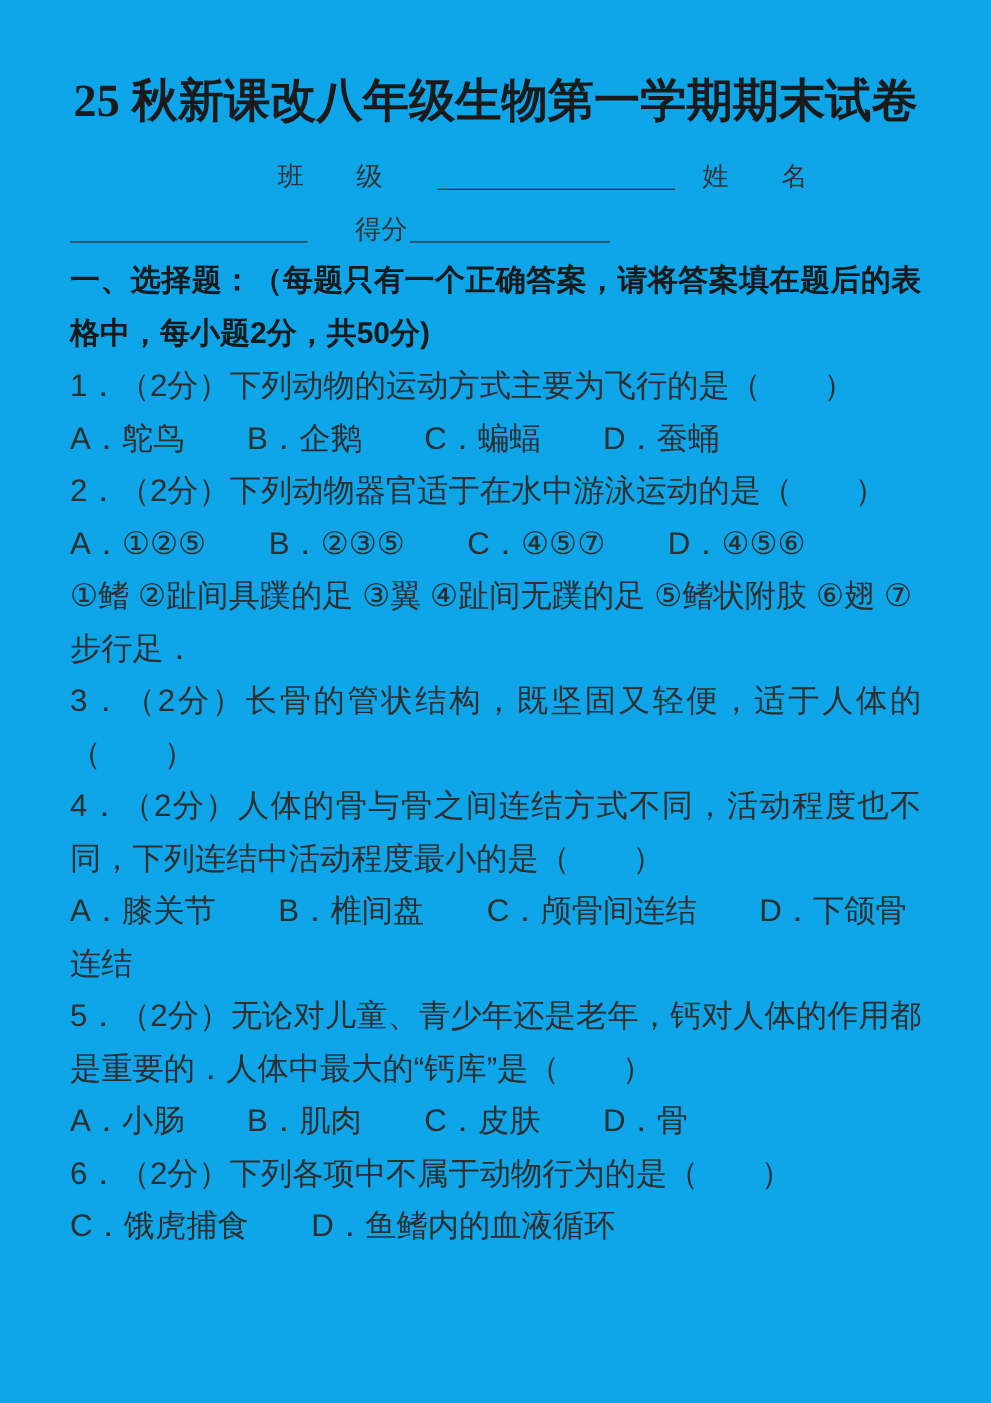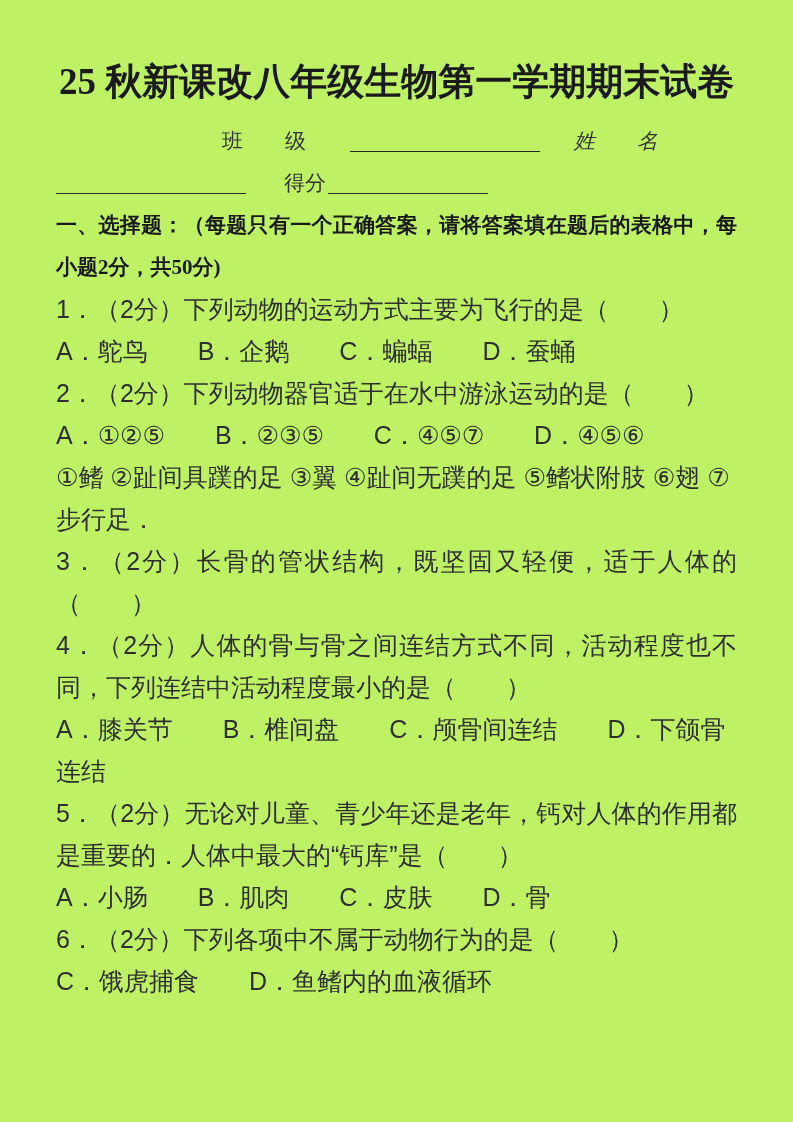--- a/index.html
+++ b/index.html
@@ -5,21 +5,21 @@
   * { margin: 0; padding: 0; box-sizing: border-box; }
   html, body { background: #ffffff; }
   body {
     width: 793px; height: 1122px;
     font-family: "Liberation Sans", "DejaVu Sans", sans-serif;
     color: #2e2e2e;
     overflow: hidden;
   }
   .page {
     width: 793px; height: 1122px;
-    background: #bef264;
+    background: #0ea5e9;
     padding: 58px 56px 0 56px;
   }
   .title {
     font-family: "Liberation Serif", "DejaVu Serif", serif;
     font-weight: 700;
     font-size: 37px;
     line-height: 48px;
     text-align: center;
     white-space: nowrap;
     color: #1a1a1a;
@@ -32,31 +32,30 @@
     color: #333333;
   }
   .hrow1 { margin-top: 14px; padding-left: 166px; }
   .blank {
     display: inline-block;
     height: 24px;
     border-bottom: 1.5px solid #2a2a2a;
     vertical-align: -4px;
   }
   .blank-class { width: 190px; margin-left: 44px; }
-  .name-label  { margin-left: 34px; font-style: italic; }
+  .name-label  { margin-left: 22px; }
   .blank-name  { width: 190px; }
   .score-label { margin-left: 38px; }
   .blank-score { width: 160px; margin-left: 2px; }
   .section-heading {
-    font-size: 21px;
+    font-size: 24px;
     font-weight: 700;
     line-height: 42px;
     color: #191919;
     text-align: justify;
-    font-family: Liberation Serif, serif;
   }
   .line {
     font-size: 25px;
     line-height: 42px;
     color: #2e2e2e;
   }
   .stem { text-align: justify; }
 </style>
 </head>
 <body>

